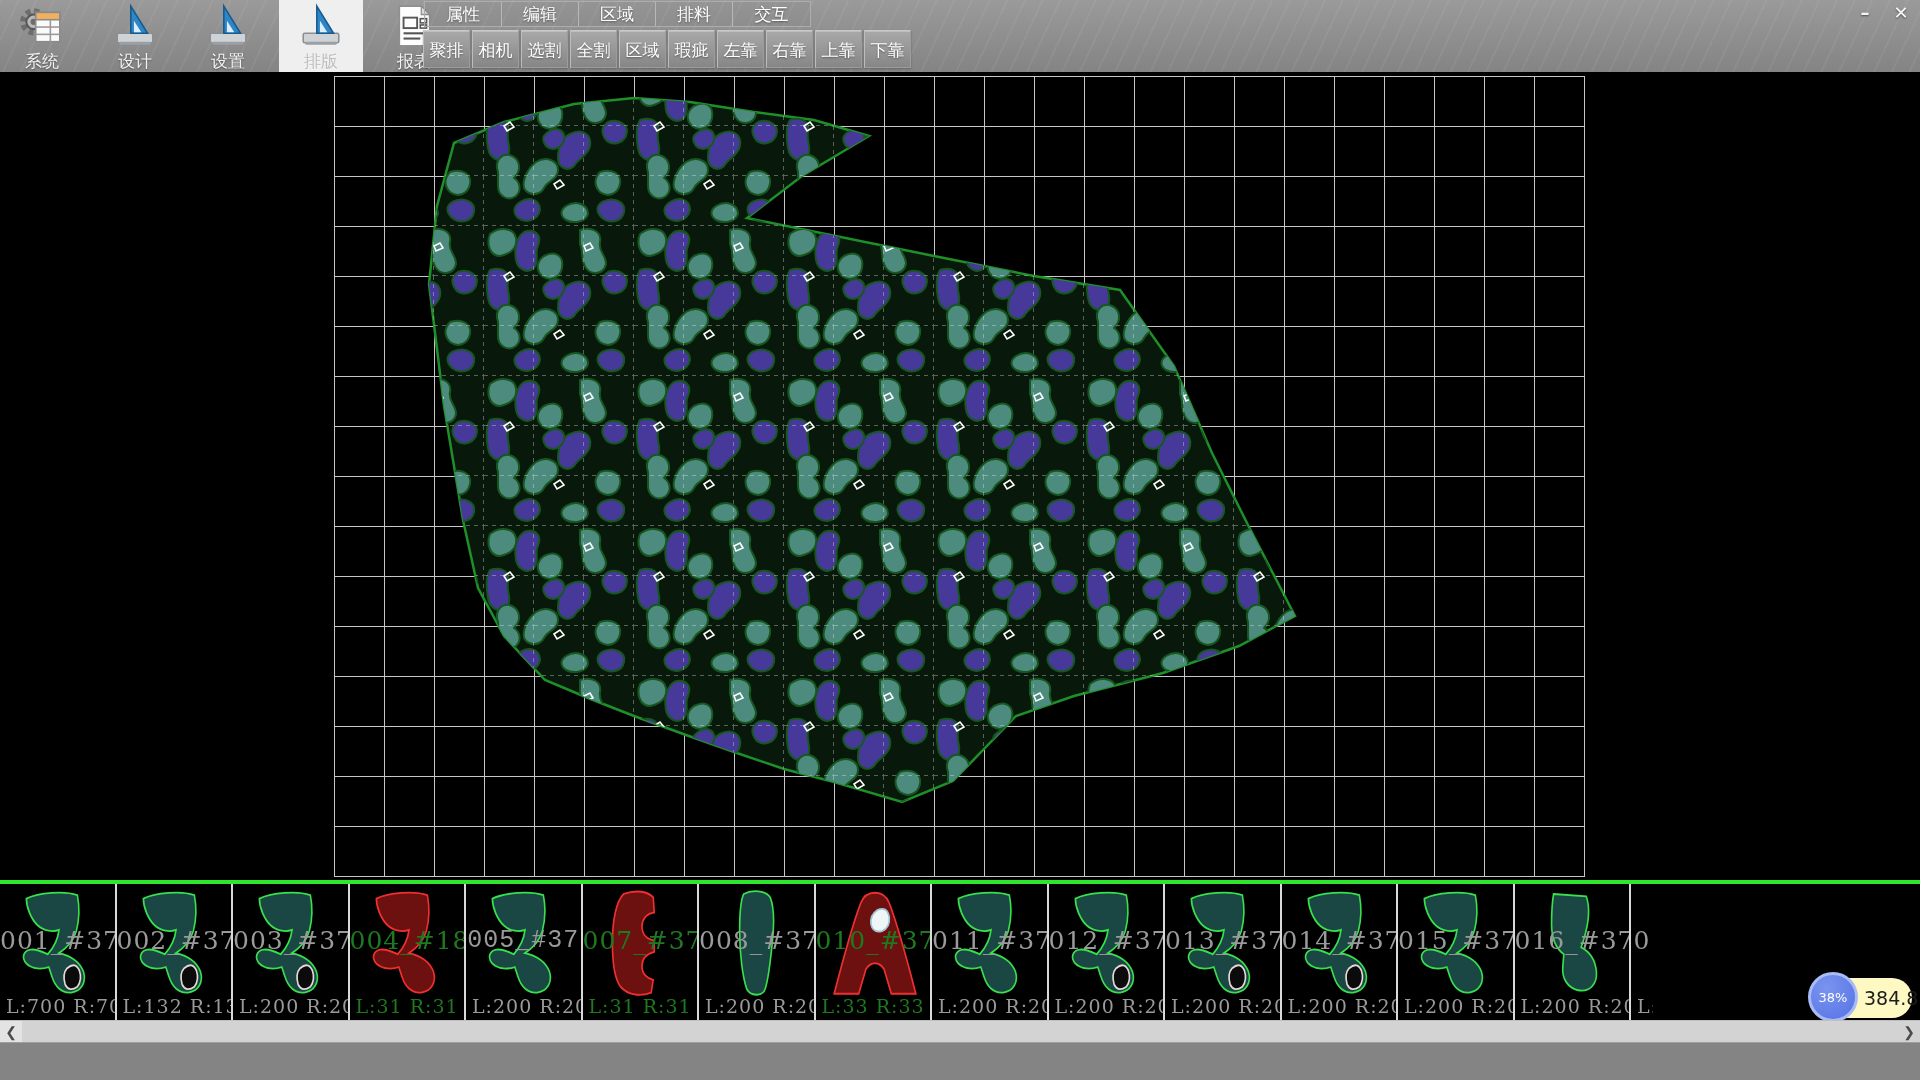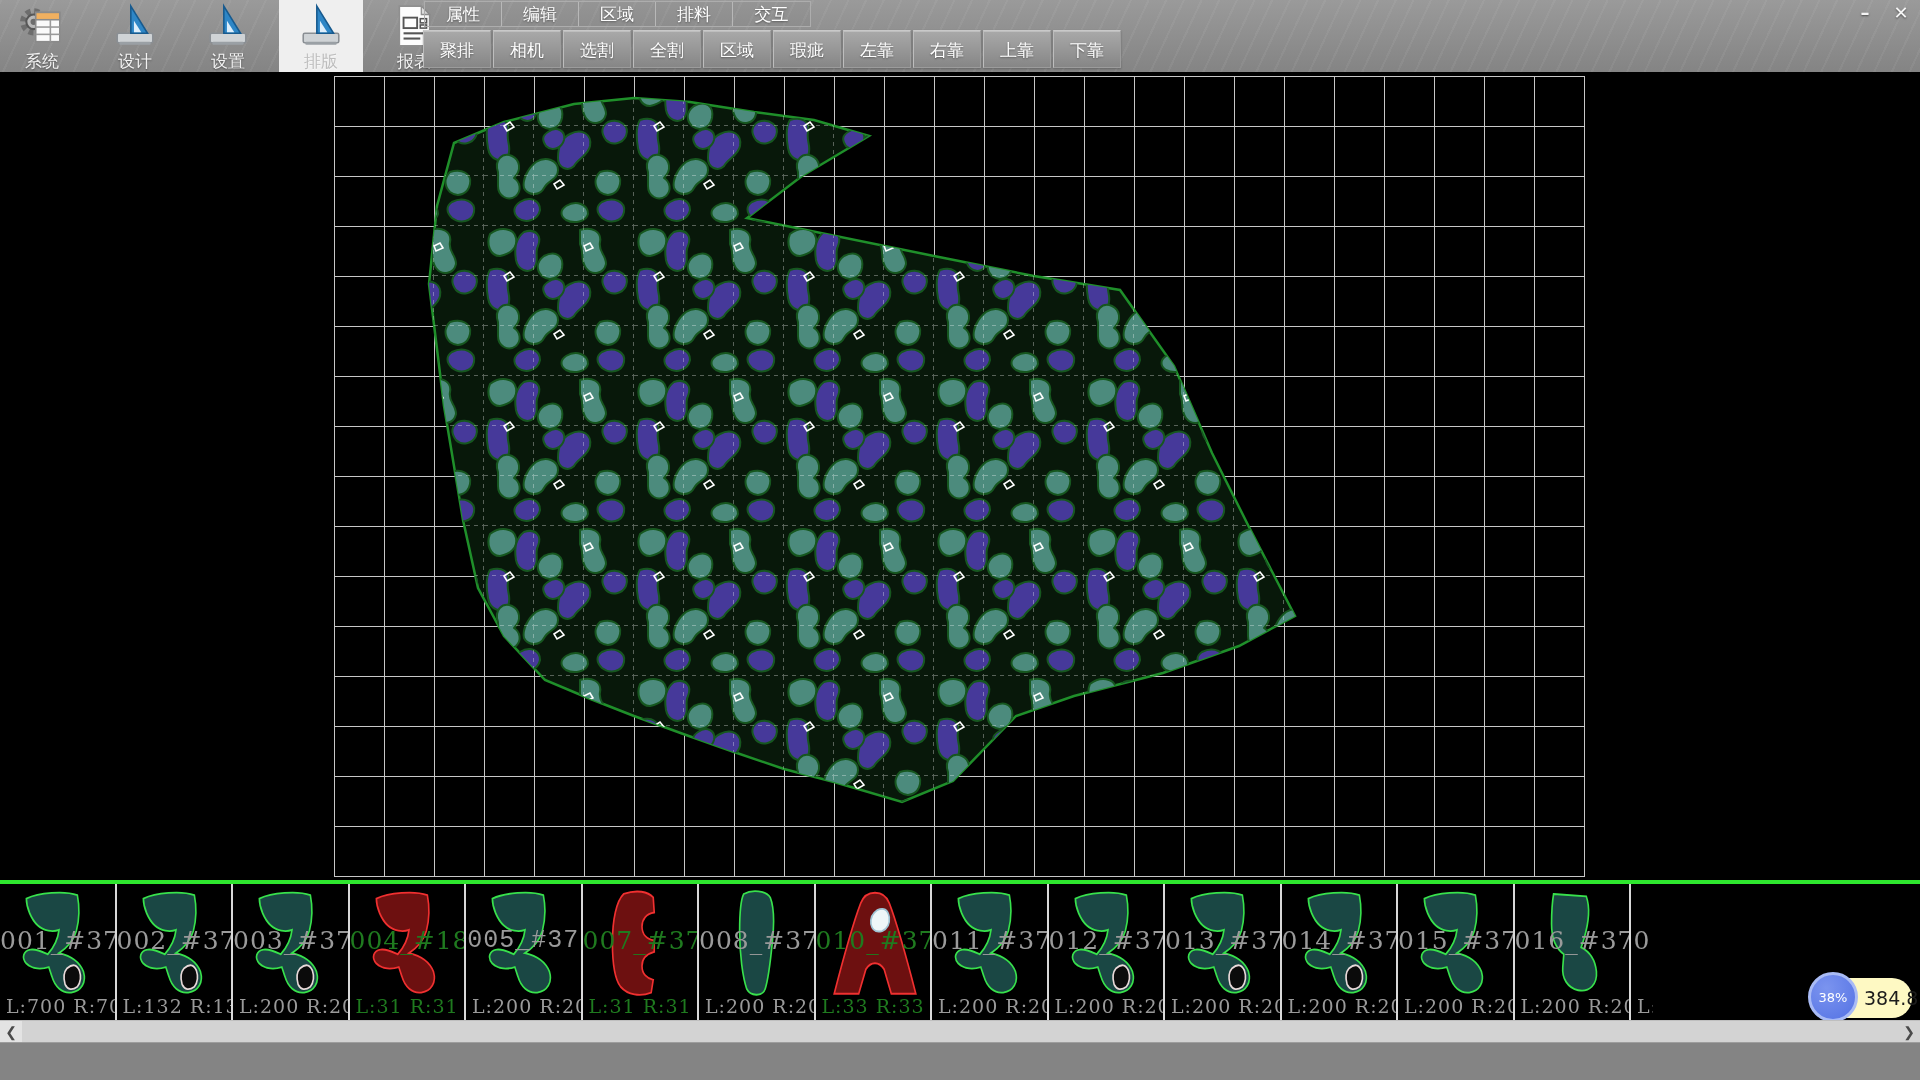--- a/index.html
+++ b/index.html
@@ -34,21 +34,21 @@
   }
   .menu-item {
     width:77px; height:24px; line-height:24px; text-align:center;
     color:#ffffff; font-size:17px; border-right:1px solid #b8b8b8;
     text-shadow:0 1px 2px rgba(0,0,0,.4); cursor:default;
   }
   .menu-item:last-child { border-right:none; }
 
   .ribbon { position:absolute; left:423px; top:30px; height:40px; display:flex; }
   .ribbon-btn {
-    width:68px; height:38px; margin-right:2px; text-align:center;
+    width:47px; height:38px; margin-right:2px; text-align:center;
     line-height:38px; font-size:17px; color:#ffffff;
     background:linear-gradient(#a9a9a9,#868686);
     border:1px solid #9c9c9c; border-top-color:#c9c9c9; border-left-color:#bdbdbd;
     box-shadow:inset 0 1px 0 rgba(255,255,255,.25), 0 1px 2px rgba(0,0,0,.25);
     text-shadow:0 1px 2px rgba(0,0,0,.4); cursor:default;
   }
 
   .win-controls { position:absolute; right:4px; top:2px; display:flex; gap:6px; }
   .win-btn {
     width:30px; height:22px; color:#f5f5f5; font-size:18px; line-height:22px;

